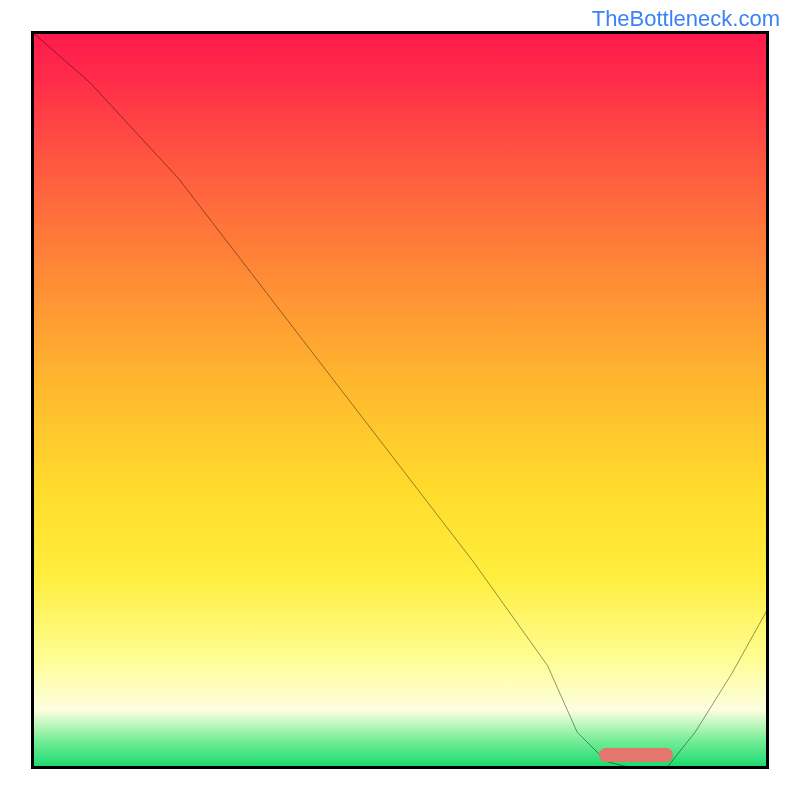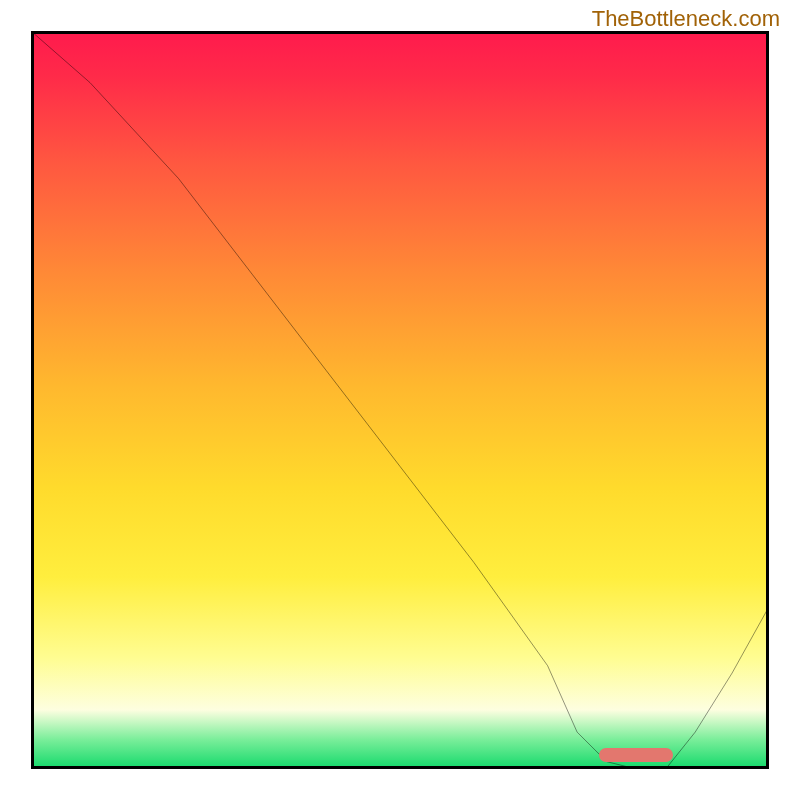--- a/index.html
+++ b/index.html
@@ -8,21 +8,21 @@
     height: 800px;
     background: #ffffff;
     position: relative;
     font-family: Arial, sans-serif;
   }
   .watermark {
     position: absolute;
     top: 6px;
     right: 20px;
     font-size: 22px;
-    color: #a16207;
+    color: #3b82f6;
     font-weight: normal;
     z-index: 10;
   }
   .plot-area {
     position: absolute;
     left: 31px;
     top: 31px;
     width: 738px;
     height: 738px;
     border: none;

